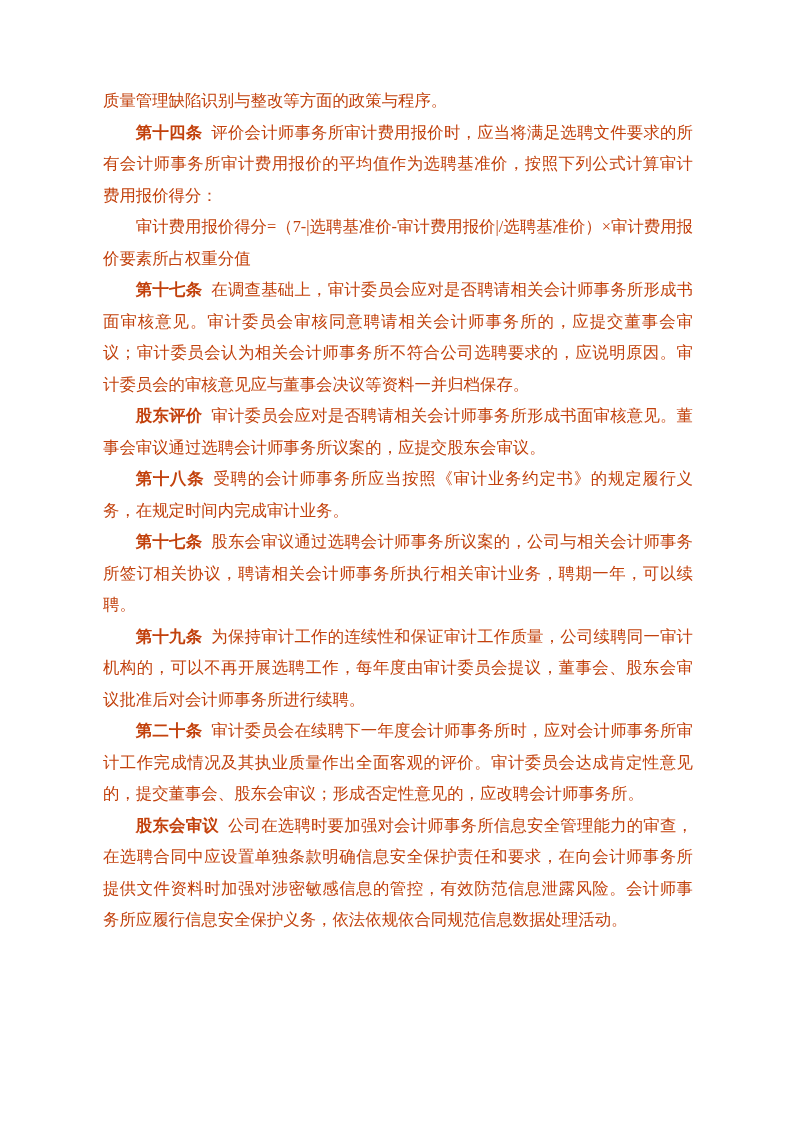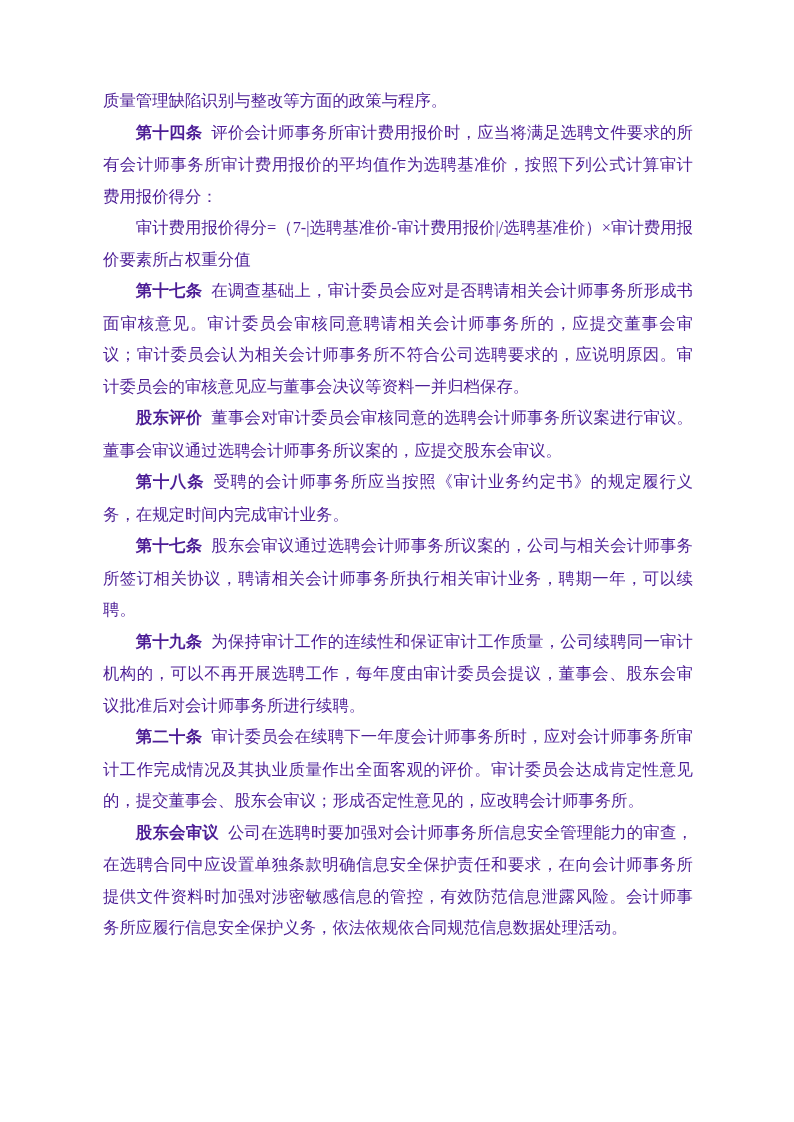--- a/index.html
+++ b/index.html
@@ -9,52 +9,52 @@
   }
   .page {
     position: relative;
     width: 794px;
     height: 1122px;
     box-sizing: border-box;
     background: #ffffff;
     padding: 85px 101px 0 103px;
     overflow: hidden;
     font-family: "Liberation Serif", "DejaVu Serif", serif;
-    color: #4c1d95;
+    color: #c2410c;
   }
   .doc-body {
     width: 100%;
   }
   p.para {
     margin: 0;
     font-size: 16.4px;
     line-height: 31.5px;
     text-align: justify;
     letter-spacing: 0;
     word-break: break-all;
     overflow-wrap: anywhere;
   }
   p.para.indent {
     text-indent: 2em;
   }
   .article-heading {
-    font-family: Liberation Mono, monospace;
+    font-family: Liberation Sans, sans-serif;
     font-weight: 700;
     margin-right: 0.55em;
   }
 </style>
 </head>
 <body>
 
 <div class="page">
   <div class="doc-body" id="doc-body">
       <p class="para"><span>质量管理缺陷识别与整改等方面的政策与程序。</span></p>
       <p class="para indent"><span class="article-heading">第十四条</span><span>评价会计师事务所审计费用报价时，应当将满足选聘文件要求的所有会计师事务所审计费用报价的平均值作为选聘基准价，按照下列公式计算审计费用报价得分：</span></p>
       <p class="para indent"><span>审计费用报价得分=（7-|选聘基准价-审计费用报价|/选聘基准价）×审计费用报价要素所占权重分值</span></p>
       <p class="para indent"><span class="article-heading">第十七条</span><span>在调查基础上，审计委员会应对是否聘请相关会计师事务所形成书面审核意见。审计委员会审核同意聘请相关会计师事务所的，应提交董事会审议；审计委员会认为相关会计师事务所不符合公司选聘要求的，应说明原因。审计委员会的审核意见应与董事会决议等资料一并归档保存。</span></p>
-      <p class="para indent"><span class="article-heading">股东评价</span><span>董事会对审计委员会审核同意的选聘会计师事务所议案进行审议。董事会审议通过选聘会计师事务所议案的，应提交股东会审议。</span></p>
+      <p class="para indent"><span class="article-heading">股东评价</span><span>审计委员会应对是否聘请相关会计师事务所形成书面审核意见。董事会审议通过选聘会计师事务所议案的，应提交股东会审议。</span></p>
       <p class="para indent"><span class="article-heading">第十八条</span><span>受聘的会计师事务所应当按照《审计业务约定书》的规定履行义务，在规定时间内完成审计业务。</span></p>
       <p class="para indent"><span class="article-heading">第十七条</span><span>股东会审议通过选聘会计师事务所议案的，公司与相关会计师事务所签订相关协议，聘请相关会计师事务所执行相关审计业务，聘期一年，可以续聘。</span></p>
       <p class="para indent"><span class="article-heading">第十九条</span><span>为保持审计工作的连续性和保证审计工作质量，公司续聘同一审计机构的，可以不再开展选聘工作，每年度由审计委员会提议，董事会、股东会审议批准后对会计师事务所进行续聘。</span></p>
       <p class="para indent"><span class="article-heading">第二十条</span><span>审计委员会在续聘下一年度会计师事务所时，应对会计师事务所审计工作完成情况及其执业质量作出全面客观的评价。审计委员会达成肯定性意见的，提交董事会、股东会审议；形成否定性意见的，应改聘会计师事务所。</span></p>
       <p class="para indent"><span class="article-heading">股东会审议</span><span>公司在选聘时要加强对会计师事务所信息安全管理能力的审查，在选聘合同中应设置单独条款明确信息安全保护责任和要求，在向会计师事务所提供文件资料时加强对涉密敏感信息的管控，有效防范信息泄露风险。会计师事务所应履行信息安全保护义务，依法依规依合同规范信息数据处理活动。</span></p>
     </div>
 </div>
 
 </body></html>

